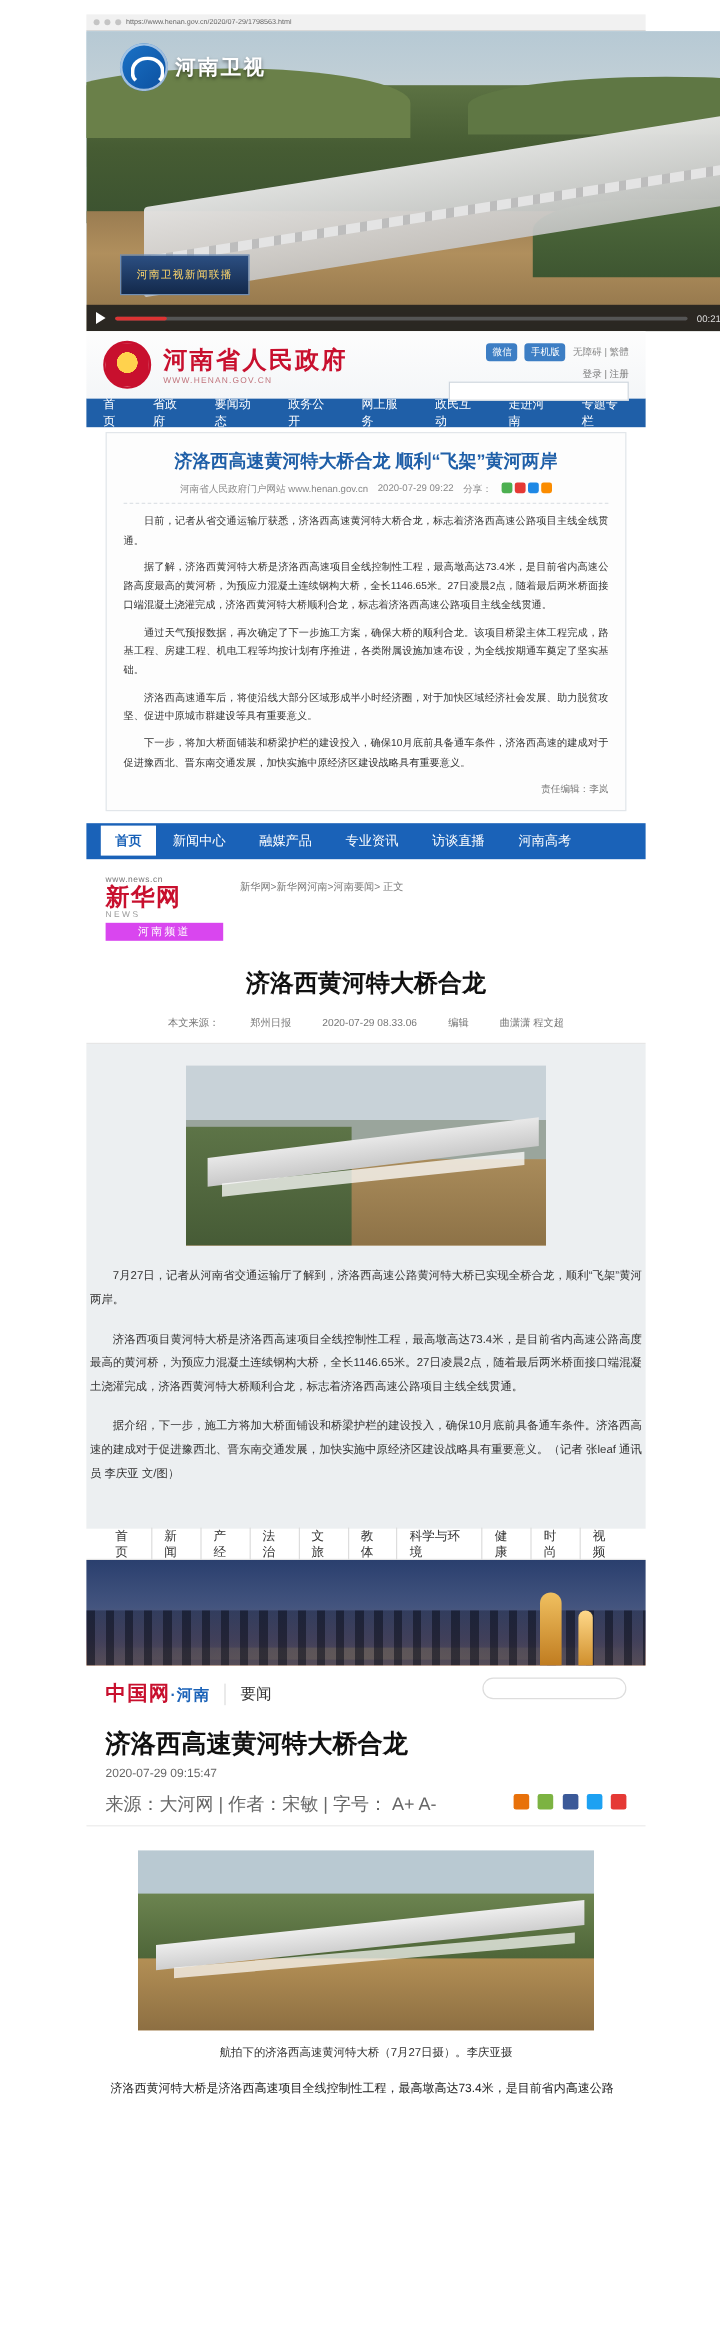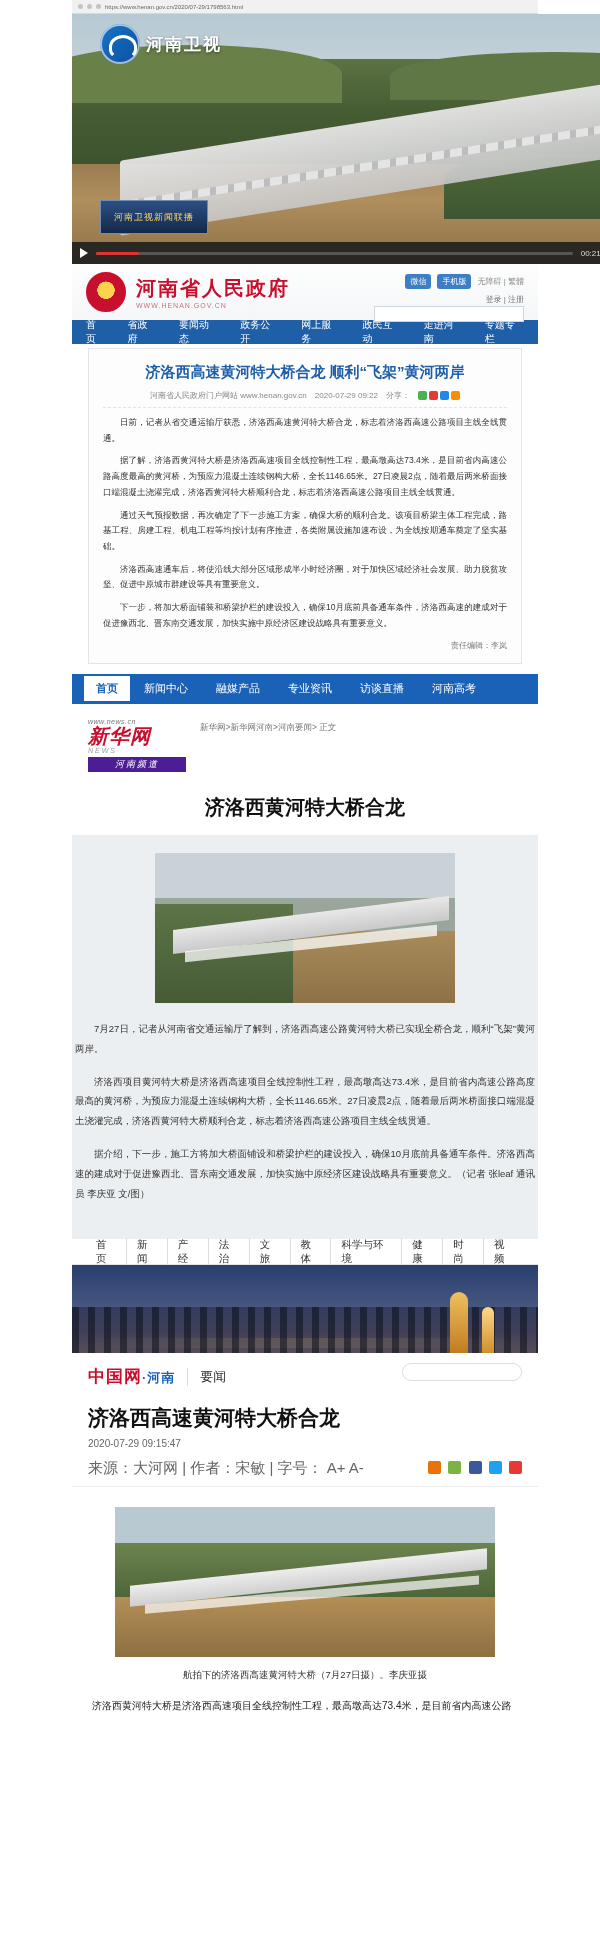--- a/index.html
+++ b/index.html
@@ -4,21 +4,21 @@
 <style>
   * { box-sizing: border-box; }
   html, body { margin:0; padding:0; }
   body {
     width:600px;
     font-family:"Liberation Sans", sans-serif;
     background:#ffffff;
     color:#222;
     font-size:12px;
   }
-  .page { width:476px; margin:0 auto;padding-left:10px; }
+  .page { width:476px; margin:12px auto;padding-left:10px; }
 
   
   .browser-bar {
     height:14px; background:#f1f1f1; border-bottom:1px solid #d8d8d8;
     display:flex; align-items:center; padding:0 6px; gap:4px;
   }
   .browser-bar .dot { width:5px; height:5px; border-radius:50%; background:#c4c4c4; }
   .browser-bar .url { font-size:6px; color:#666; white-space:nowrap; overflow:hidden; }
 
   
@@ -87,37 +87,37 @@
     padding:0 14px; gap:22px; }
   .gov-nav span { color:#fff; font-size:10px; }
 
   .crumb { padding:6px 16px 2px; font-size:9px; color:#666; display:flex;
     justify-content:space-between; }
   .crumb .right { color:#1f5fa8; }
 
   .art-box { margin:4px 16px 10px; border:1px solid #e2e6ea; background:#fdfdfd; padding:10px 14px 12px; }
   .art-title { text-align:center; color:#1f5fa8; font-size:15px; font-weight:bold; margin:4px 0 8px; }
   .art-meta { text-align:center; font-size:8px; color:#888; border-bottom:1px dashed #dfe3e7;
-    padding-bottom:6px; display:flex; justify-content:center; align-items:center; gap:8px; }
+    padding-bottom:6px; display:flex; justify-content:center; gap:8px; }
   .share-ic { display:inline-flex; gap:2px; }
   .share-ic i { width:9px; height:9px; display:inline-block; border-radius:2px; font-style:normal; }
   .art-p { font-size:8.5px; line-height:1.85; color:#333; margin:7px 0; text-indent:2em; text-align:justify; }
   .art-sign { text-align:right; font-size:8px; color:#777; margin-top:8px; }
 
   
   .xh-nav { background:#1a62b8; height:30px; display:flex; align-items:center; padding:0 12px; gap:0; }
   .xh-nav .home { background:#fff; color:#1a62b8; font-weight:bold; font-size:11px;
     padding:5px 12px; }
   .xh-nav .item { color:#fff; font-size:11px; padding:0 14px; }
   .xh-head { display:flex; align-items:flex-start; padding:14px 16px 6px; gap:14px; }
-  .xh-logo { width:98px;font-style:italic; }
+  .xh-logo { width:98px; }
   .xh-logo .dom { font-size:7px; color:#777; letter-spacing:.5px; }
   .xh-logo .big { font-size:20px; font-weight:bold; color:#c8102e; letter-spacing:1px; line-height:1.1; }
   .xh-logo .sub { font-size:7px; color:#999; letter-spacing:2px; }
-  .xh-logo .bar { margin-top:3px; background:#4c1d95; color:#fff; font-size:9px;
+  .xh-logo .bar { margin-top:3px; background:#d946ef; color:#fff; font-size:9px;
     text-align:center; padding:1px 0; letter-spacing:2px; }
   .xh-crumb { font-size:8.5px; color:#777; padding-top:4px; }
   .xh-title { text-align:center; font-size:20px; font-weight:bold; margin:16px 0 14px; color:#111; }
   .xh-sub { display:flex; justify-content:center; gap:26px; font-size:8.5px; color:#777;
     padding-bottom:10px; border-bottom:1px solid #e6e6e6; }
 
   
   .xh-body { background:#eceff1; padding:18px 0 22px; }
   .xh-photo { width:300px; height:150px; margin:0 auto; position:relative; overflow:hidden;
     background:linear-gradient(180deg,#c8d2d8 0 30%,#9aa59c 30% 55%,#b08f5d 55% 100%); }
@@ -278,20 +278,27 @@
       <div class="xh-logo">
         <div class="dom">www.news.cn</div>
         <div class="big">新华网</div>
         <div class="sub">NEWS</div>
         <div class="bar">河南频道</div>
       </div>
       <div class="xh-crumb">新华网&gt;新华网河南&gt;河南要闻&gt; 正文</div>
     </div>
 
     <div class="xh-title">济洛西黄河特大桥合龙</div>
+    <div class="xh-sub">
+      <span>本文来源：</span>
+      <span>郑州日报</span>
+      <span>2020-07-29 08.33.06</span>
+      <span>编辑</span>
+      <span>曲潇潇 程文超</span>
+    </div>
 
     <div class="xh-body">
       <div class="xh-photo">
         <div class="river"></div>
         <div class="green"></div>
         <div class="deck"></div>
         <div class="deck2"></div>
       </div>
       <div class="xh-text">
         <p>7月27日，记者从河南省交通运输厅了解到，济洛西高速公路黄河特大桥已实现全桥合龙，顺利“飞架”黄河两岸。</p>

